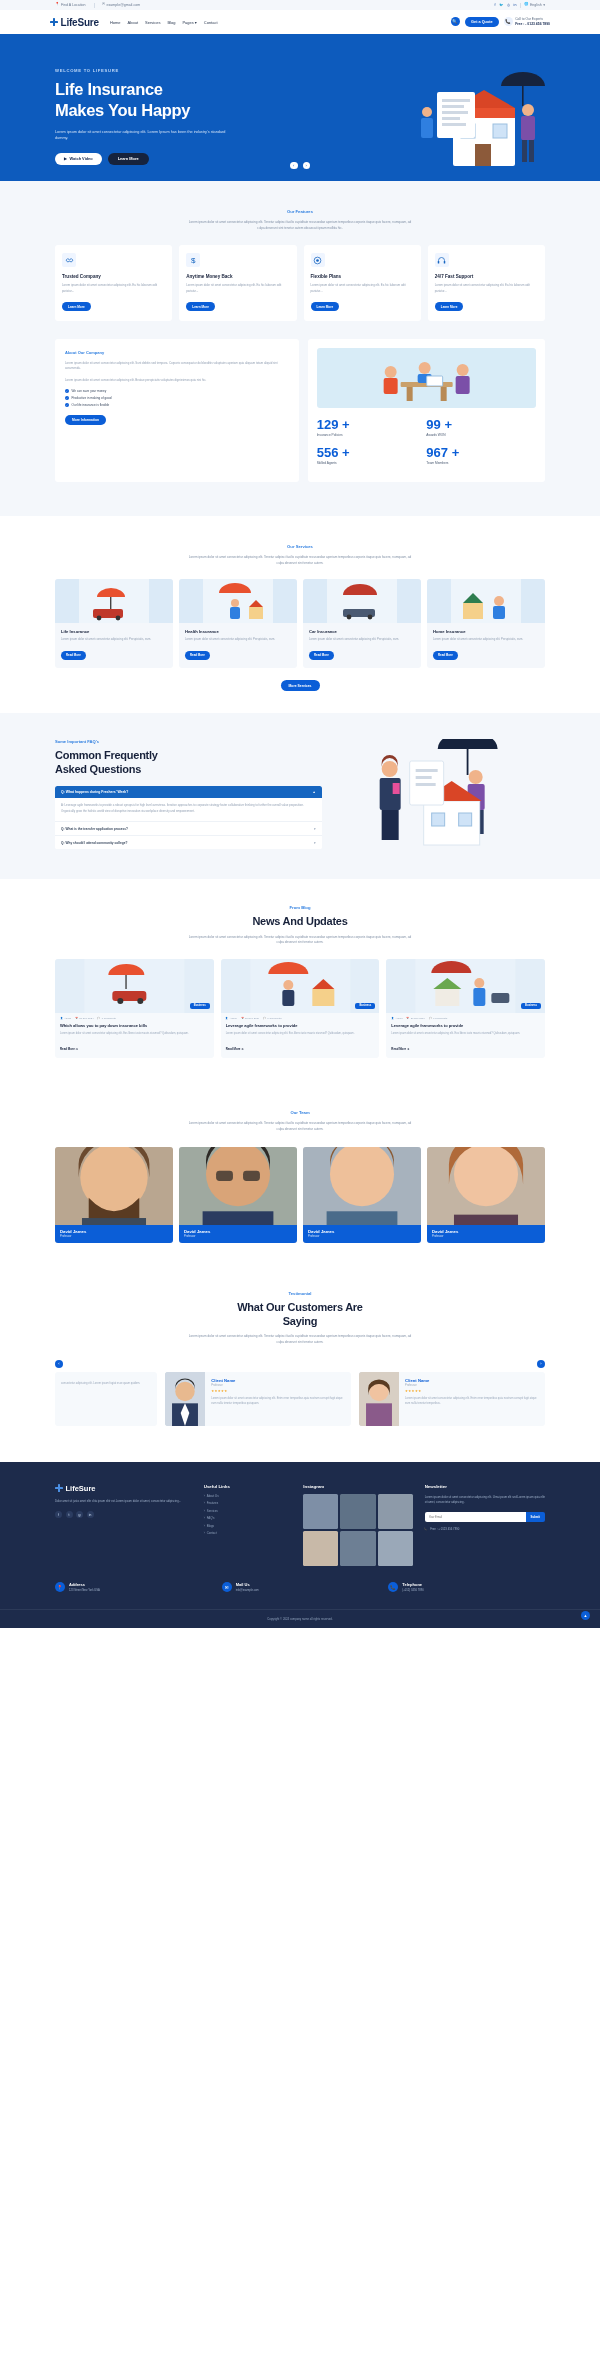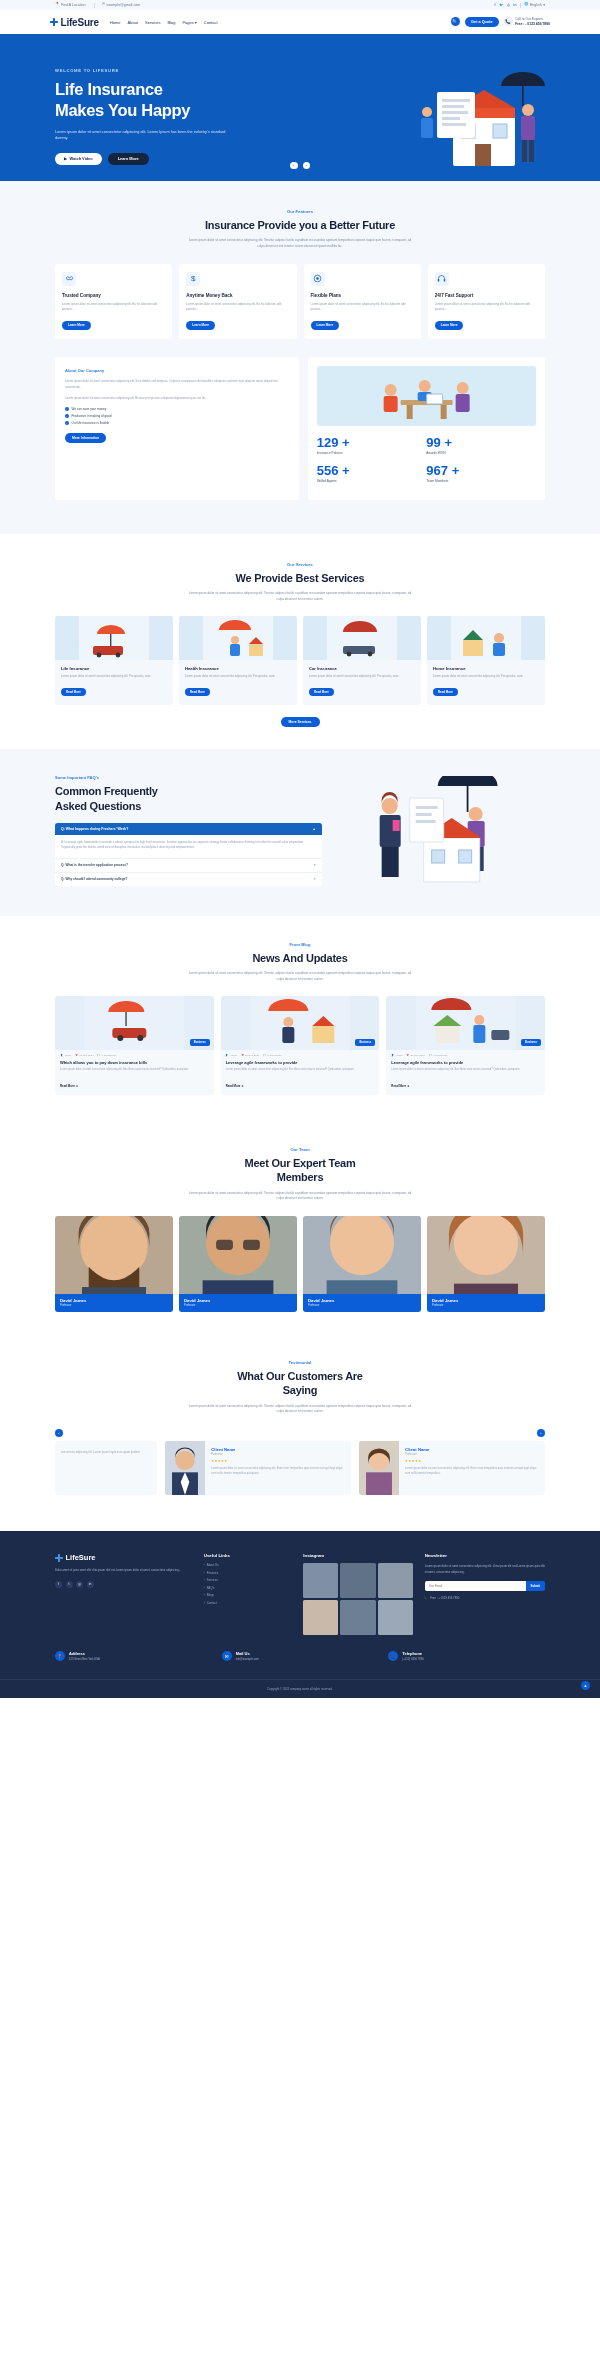--- a/index.html
+++ b/index.html
@@ -341,21 +341,20 @@
   </svg>
   <div class="hero-dots">
     <div class="hdot">‹</div>
     <div class="hdot">›</div>
   </div>
 </div>
 
 <div class="features">
   <div class="inner">
     <div class="sec-kicker">Our Features</div>
-    <div class="sec-title">Insurance Provide you a Better Future</div>
     <div class="sec-desc">Lorem ipsum dolor sit amet consectetur adipiscing elit. Tenetur adipisci facilis cupiditate recusandae aperiam temporibus corporis itaque quis facere, numquam, ad culpa deserunt sint tenetur autem obcaecati ipsam mollitia hic.</div>
 
     <div class="fcards">
       <div class="fcard">
         <div class="fc-ico">
           <svg width="9" height="9" viewBox="0 0 24 24" fill="none" stroke="#1565c0" stroke-width="2">
               <path d="M3 11l4-4 5 3 5-3 4 4-4 5-5-2-5 2z"></path>
             </svg>
         </div>
         <div class="fc-title">Trusted Company</div>
@@ -450,21 +449,20 @@
           </div>
         </div>
       </div>
     </div>
   </div>
 </div>
 
 <div class="services">
   <div class="inner">
     <div class="sec-kicker">Our Services</div>
-    <div class="sec-title">We Provide Best Services</div>
     <div class="sec-desc">Lorem ipsum dolor sit amet consectetur adipiscing elit. Tenetur adipisci facilis cupiditate recusandae aperiam temporibus corporis itaque quis facere, numquam, ad culpa deserunt sint tenetur autem.</div>
     <div class="scards">
       <div class="scard">
         <div class="sc-img">
           <svg width="100%" height="100%" viewBox="0 0 70 44">
               <rect width="70" height="44" fill="#eef5fb"></rect>
               <path d="M18 18 a14 9 0 0 1 28 0 z" fill="#e8512f"></path>
               <rect x="31" y="18" width="1.4" height="12" fill="#444"></rect>
               <rect x="14" y="30" width="30" height="9" rx="2" fill="#c0392b"></rect>
               <circle cx="20" cy="39" r="2.4" fill="#333"></circle>
@@ -684,24 +682,20 @@
         <div class="bc-more"><span>Read More</span> <span>➜</span></div>
       </div>
 
     </div>
   </div>
 </div>
 
 <div class="team">
   <div class="inner">
     <div class="sec-kicker">Our Team</div>
-    <div class="sec-title">
-      <span>Meet Our Expert Team</span><br>
-      <span>Members</span>
-    </div>
     <div class="sec-desc">Lorem ipsum dolor sit amet consectetur adipiscing elit. Tenetur adipisci facilis cupiditate recusandae aperiam temporibus corporis itaque quis facere, numquam, ad culpa deserunt sint tenetur autem.</div>
     <div class="tcards">
       <div class="tcard">
         <div class="tc-img">
           <svg width="100%" height="100%" viewBox="0 0 70 78" preserveAspectRatio="xMidYMid slice">
               <rect width="70" height="78" fill="#b9a690"></rect>
               <circle cx="35" cy="34" r="20" fill="#e8b98f"></circle>
               <path d="M14 34 a21 22 0 0 1 42 0 l0 -8 a21 16 0 0 0 -42 0z" fill="#6b4a2f"></path>
               <path d="M20 46 q15 16 30 0 l0 12 a20 20 0 0 1 -30 0z" fill="#5a3b22"></path>
               <rect x="16" y="58" width="38" height="20" fill="#3c4a5c"></rect>

